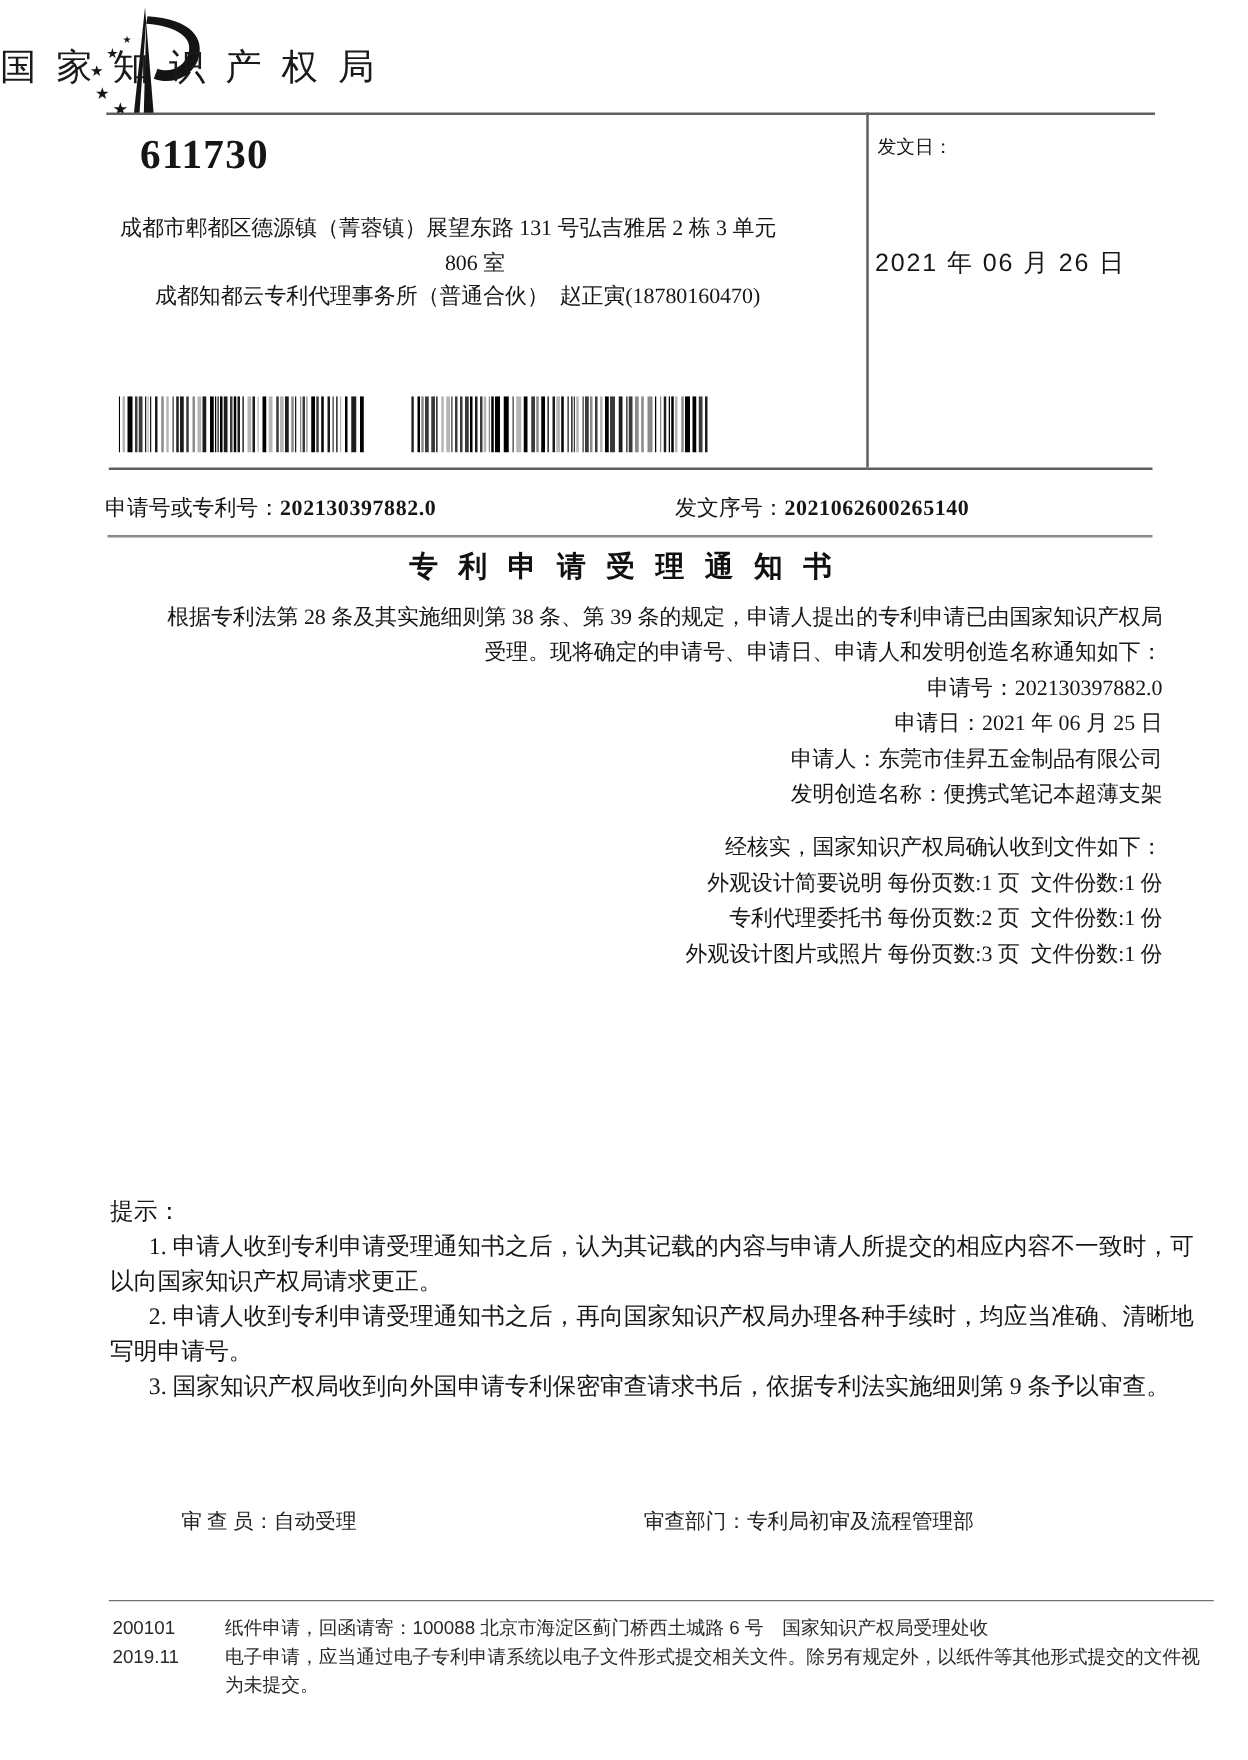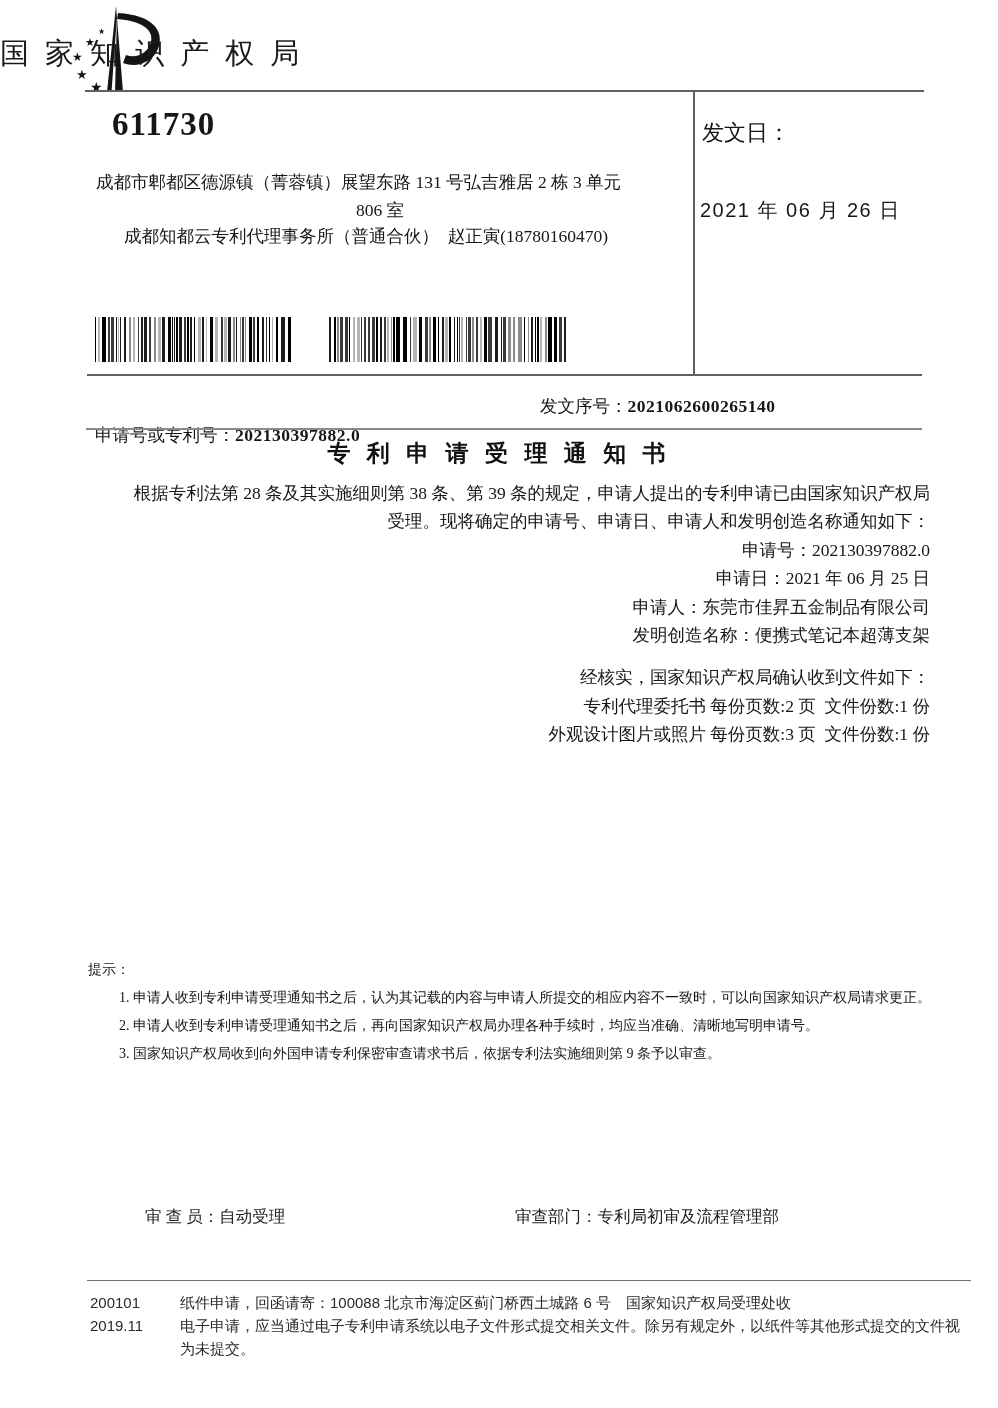--- a/index.html
+++ b/index.html
@@ -18,50 +18,50 @@
     position:absolute;top:34px;left:0;width:100%;
     font-family:Liberation Sans, sans-serif;
     font-size:29px;font-weight:500;letter-spacing:4px;color:#1a1a1a;
   }
 
   
   .postal-code{position:absolute;left:112px;top:106px;font-size:33px;font-weight:bold;letter-spacing:1px;}
   .addr1{position:absolute;left:96px;top:170px;font-size:17.5px;}
   .addr2{position:absolute;left:104px;top:198px;width:552px;text-align:center;font-size:17.5px;}
   .addr3{position:absolute;left:124px;top:224px;font-size:17.5px;}
-  .issue-label{position:absolute;left:702px;top:118px;font-size:22px;}
+  .issue-label{position:absolute;left:702px;top:108px;font-size:15px;}
   .issue-date{
     position:absolute;left:700px;top:197px;font-size:20px;letter-spacing:1.5px;
     font-family:"Liberation Sans","DejaVu Sans",sans-serif;font-weight:500;
   }
 
   .barcode{position:absolute;top:317px;height:45px;overflow:hidden;}
   #barcode-1{left:95px;width:200px;}
   #barcode-2{left:329px;width:240px;}
 
   
   .ref-row{position:absolute;top:394px;left:0;width:100%;font-size:17.5px;}
-  .ref-app{position:absolute;left:95px;top:0;margin-top:29px;}
+  .ref-app{position:absolute;left:84px;top:0;}
   .ref-serial{position:absolute;left:540px;top:0;text-align:right;}
   .ref-value{font-weight:bold;letter-spacing:0.5px;}
 
   
   .notice-title{
     position:absolute;top:438px;left:0;width:100%;text-align:center;
     font-family:"Liberation Sans","DejaVu Sans",sans-serif;
     font-size:23px;font-weight:bold;letter-spacing:5px;color:#111;
   }
   .body{position:absolute;left:88px;top:479px;width:842px;font-size:17.5px;line-height:28.4px;text-align:right;}
   .body p{margin:0;}
   .intro{text-indent:35px;}
   .indent{padding-left:35px;}
   .spacer{height:14px;}
 
   
-  .tips{position:absolute;left:88px;top:956px;width:876px;font-size:14px;line-height:28px;}
+  .tips{position:absolute;left:88px;top:956px;width:876px;font-size:19px;line-height:28px;}
   .tips p{margin:0;}
   .tip-item{text-indent:31px;}
 
   
   .signature{position:absolute;top:1206px;left:0;width:100%;font-size:16.5px;color:#222;}
   .sig-examiner{position:absolute;left:145px;top:0;}
   .sig-dept{position:absolute;left:515px;top:0;}
 
   
   .footer-rule{border-top:1.5px solid #707070;}
@@ -228,20 +228,21 @@
   <div class="notice-title pre">专 利 申 请 受 理 通 知 书</div>
 
   <div class="body">
     <p class="intro pre">根据专利法第 28 条及其实施细则第 38 条、第 39 条的规定，申请人提出的专利申请已由国家知识产权局受理。现将确定的申请号、申请日、申请人和发明创造名称通知如下：</p>
     <div class="indent"><span class="pre">申请号：</span><span class="pre">202130397882.0</span></div>
     <div class="indent"><span class="pre">申请日：</span><span class="pre">2021 年 06 月 25 日</span></div>
     <div class="indent"><span class="pre">申请人：</span><span class="pre">东莞市佳昇五金制品有限公司</span></div>
     <div class="indent"><span class="pre">发明创造名称：</span><span class="pre">便携式笔记本超薄支架</span></div>
     <div class="spacer"></div>
     <p class="indent pre">经核实，国家知识产权局确认收到文件如下：</p>
+    <p class="indent pre">外观设计简要说明 每份页数:1 页  文件份数:1 份</p>
     <p class="indent pre">专利代理委托书 每份页数:2 页  文件份数:1 份</p>
     <p class="indent pre">外观设计图片或照片 每份页数:3 页  文件份数:1 份</p>
   </div>
 
   <div class="tips">
     <p class="pre">提示：</p>
     <p class="tip-item pre">1. 申请人收到专利申请受理通知书之后，认为其记载的内容与申请人所提交的相应内容不一致时，可以向国家知识产权局请求更正。</p>
     <p class="tip-item pre">2. 申请人收到专利申请受理通知书之后，再向国家知识产权局办理各种手续时，均应当准确、清晰地写明申请号。</p>
     <p class="tip-item pre">3. 国家知识产权局收到向外国申请专利保密审查请求书后，依据专利法实施细则第 9 条予以审查。</p>
   </div>

